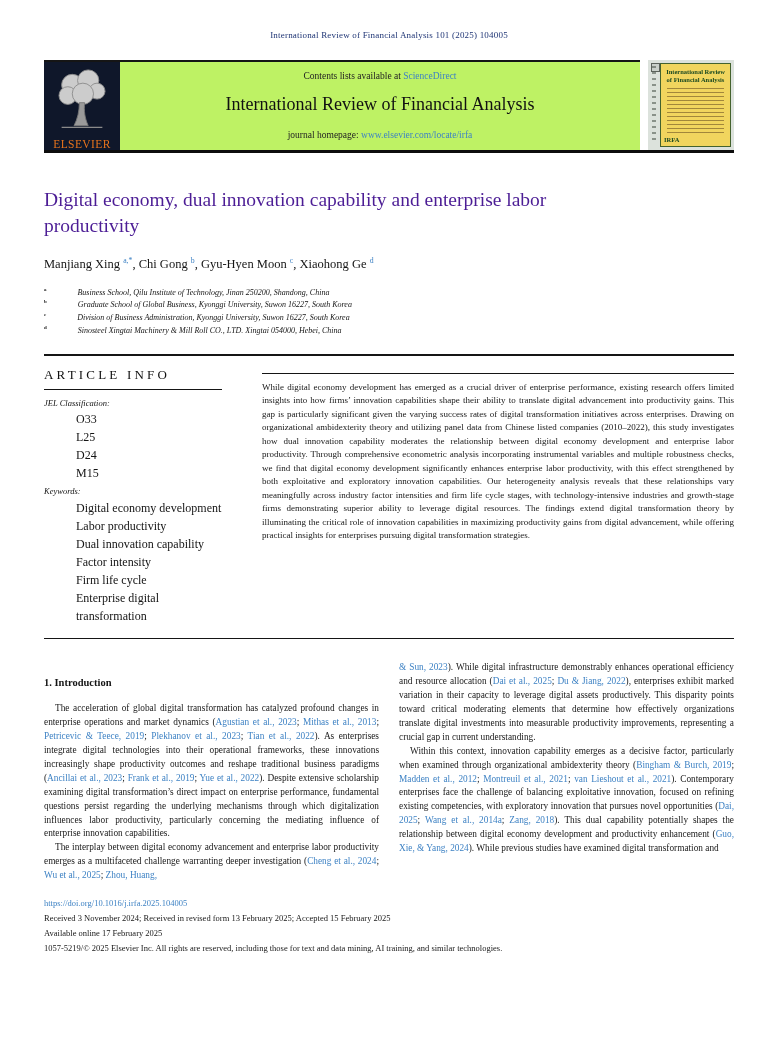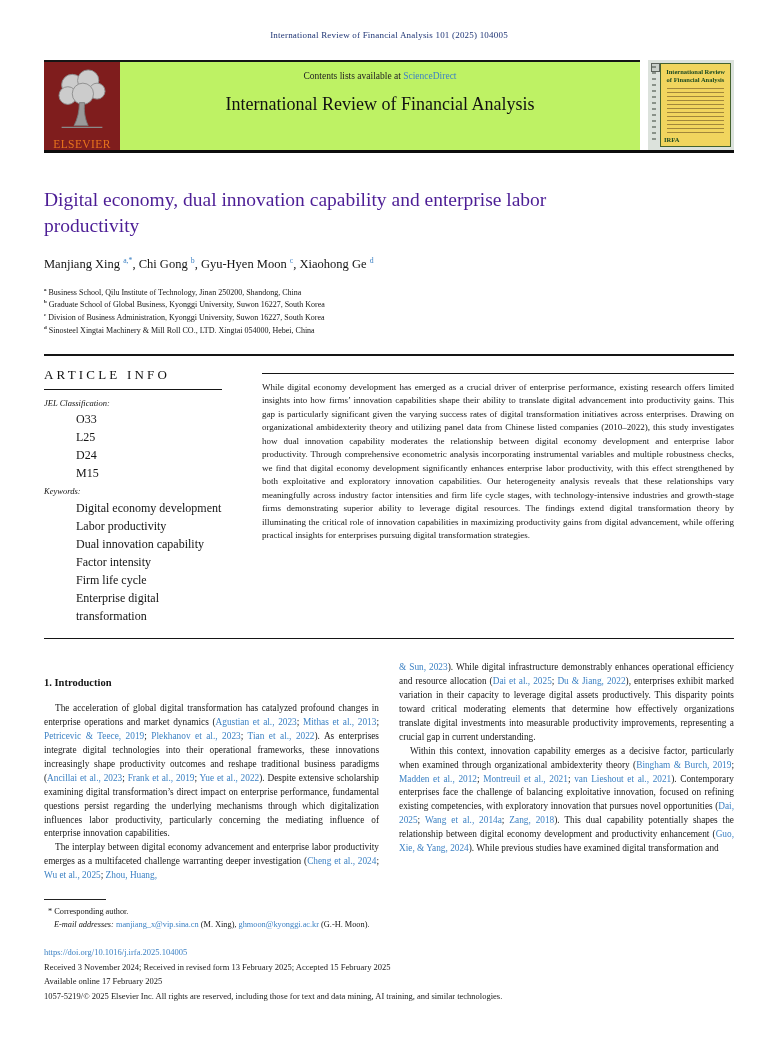--- a/index.html
+++ b/index.html
@@ -8,42 +8,42 @@
   .lnk{color:#3e82c4;cursor:pointer;}
   .it{font-style:italic;}
   sup{font-size:62%;line-height:0;}
 
   
   .running-head{padding-top:30px;text-align:center;font-size:9px;color:#1f3575;letter-spacing:.2px;}
 
   
   .masthead{margin:20px 44px 0 44px;display:flex;align-items:stretch;}
   .mh-main{flex:1;border-top:2px solid #151515;display:flex;}
-  .logo-col{width:76px;background:#7f1d1d;padding-top:5px;text-align:center;}
+  .logo-col{width:76px;background:#0f172a;padding-top:5px;text-align:center;}
   .els-word{color:#e8731c;font-size:11.5px;letter-spacing:.4px;margin-top:1px;}
   .band{flex:1;background:#bef264;text-align:center;padding:9px 8px 7px 8px;}
   .contents-line,.homepage-line{font-size:9.5px;color:#222;}
   .jtitle{font-size:18px;color:#111;margin:13px 0 15px 0;}
   .cover-col{width:86px;margin-left:8px;background:#dce2dc;position:relative;padding:3px 3px 3px 12px;box-sizing:border-box;}
   .spine{position:absolute;left:4px;top:6px;bottom:6px;width:4px;
          background:repeating-linear-gradient(to bottom,rgba(70,80,70,.55) 0 2px,rgba(0,0,0,0) 2px 6px);}
   .corner-glyph{position:absolute;left:3px;top:3px;width:7px;height:7px;border:1px solid #5a615a;background:#c9cfc9;}
   .cover{height:100%;box-sizing:border-box;background:#f1d55e;border:1px solid #44622e;display:flex;flex-direction:column;padding:4px 3px 3px 3px;}
   .cover-title{font-size:6.5px;font-weight:bold;color:#1c4a22;text-align:center;line-height:1.2;}
   .cover-toc{flex:1;margin:4px 3px 3px 3px;
          background:repeating-linear-gradient(to bottom,rgba(96,70,30,.55) 0 1px,rgba(0,0,0,0) 1px 4px);}
   .cover-irfa{font-size:6.5px;font-weight:bold;color:#1c4a22;}
   .thick-rule{margin:0 44px;border-top:3px solid #0d0d0d;}
 
   
   .title{margin:34px 44px 0 44px;max-width:524px;font-size:19.5px;font-weight:normal;line-height:1.35;color:#4c1d95;}
   .authors{margin:17px 44px 0 44px;font-size:12.5px;}
   .affils{margin:15px 44px 0 44px;}
   .affil{font-size:8px;line-height:1.6;}
-  .affil-text{}
+  .affil-text{font-style:italic;margin-left:29px;}
   .affil-sup{font-weight:bold;}
 
   .rule-2{margin:16px 44px 0 44px;border-top:2px solid #151515;}
   .rule-1{margin:13px 44px 0 44px;border-top:1.3px solid #151515;}
 
   
   .info-abs{margin:11px 44px 0 44px;display:flex;}
   .info-col{width:178px;flex:0 0 178px;}
   .abs-col{flex:1;margin-left:40px;}
   .sec-head{font-size:13px;letter-spacing:3.2px;color:#111;}
@@ -91,20 +91,21 @@
             <circle cx="36" cy="30" r="12"></circle>
           </g>
           <path d="M32 40 C32 50 30 58 26 66 L42 66 C38 57 37 49 38 40 Z" fill="#9a9a9a" stroke="#777777" stroke-width="1"></path>
           <line x1="12" y1="68" x2="58" y2="68" stroke="#8a8a8a" stroke-width="1.5"></line>
         </svg>
         <div class="els-word">ELSEVIER</div>
       </div>
       <div class="band">
         <div class="contents-line"><span>Contents lists available at </span><span class="lnk">ScienceDirect</span></div>
         <div class="jtitle">International Review of Financial Analysis</div>
+        <div class="homepage-line"><span>journal homepage: </span><span class="lnk">www.elsevier.com/locate/irfa</span></div>
       </div>
     </div>
     <div class="cover-col">
       <div class="corner-glyph"></div>
       <div class="spine"></div>
       <div class="cover">
         <div class="cover-title">International Review of Financial Analysis</div>
         <div class="cover-toc"></div>
         <div class="cover-irfa">IRFA</div>
       </div>
@@ -165,25 +166,20 @@
       <h2>1. Introduction</h2>
       <p class="indent"><span>The acceleration of global digital transformation has catalyzed profound changes in enterprise operations and market dynamics (</span><span class="lnk">Agustian et al., 2023</span><span>; </span><span class="lnk">Mithas et al., 2013</span><span>; </span><span class="lnk">Petricevic &amp; Teece, 2019</span><span>; </span><span class="lnk">Plekhanov et al., 2023</span><span>; </span><span class="lnk">Tian et al., 2022</span><span>). As enterprises integrate digital technologies into their operational frameworks, these innovations increasingly shape productivity outcomes and reshape traditional business paradigms (</span><span class="lnk">Ancillai et al., 2023</span><span>; </span><span class="lnk">Frank et al., 2019</span><span>; </span><span class="lnk">Yue et al., 2022</span><span>). Despite extensive scholarship examining digital transformation’s direct impact on enterprise performance, fundamental questions persist regarding the underlying mechanisms through which digitalization influences labor productivity, particularly concerning the mediating influence of enterprise innovation capabilities.</span></p>
       <p class="indent"><span>The interplay between digital economy advancement and enterprise labor productivity emerges as a multifaceted challenge warranting deeper investigation (</span><span class="lnk">Cheng et al., 2024</span><span>; </span><span class="lnk">Wu et al., 2025</span><span>; </span><span class="lnk">Zhou, Huang,</span></p>
     </div>
     <div class="col">
       <p><span class="lnk">&amp; Sun, 2023</span><span>). While digital infrastructure demonstrably enhances operational efficiency and resource allocation (</span><span class="lnk">Dai et al., 2025</span><span>; </span><span class="lnk">Du &amp; Jiang, 2022</span><span>), enterprises exhibit marked variation in their capacity to leverage digital assets productively. This disparity points toward critical moderating elements that determine how effectively organizations translate digital investments into measurable productivity improvements, representing a crucial gap in current understanding.</span></p>
       <p class="indent"><span>Within this context, innovation capability emerges as a decisive factor, particularly when examined through organizational ambidexterity theory (</span><span class="lnk">Bingham &amp; Burch, 2019</span><span>; </span><span class="lnk">Madden et al., 2012</span><span>; </span><span class="lnk">Montreuil et al., 2021</span><span>; </span><span class="lnk">van Lieshout et al., 2021</span><span>). Contemporary enterprises face the challenge of balancing exploitative innovation, focused on refining existing competencies, with exploratory innovation that pursues novel opportunities (</span><span class="lnk">Dai, 2025</span><span>; </span><span class="lnk">Wang et al., 2014a</span><span>; </span><span class="lnk">Zang, 2018</span><span>). This dual capability potentially shapes the relationship between digital economy development and productivity enhancement (</span><span class="lnk">Guo, Xie, &amp; Yang, 2024</span><span>). While previous studies have examined digital transformation and</span></p>
     </div>
   </div>
 
-  <div class="footnote">
-    <div class="fn-rule"></div>
-    <div class="fn-line fn-star">* Corresponding author.</div>
-    <div class="fn-line fn-email"><span class="it">E-mail addresses: </span><span class="lnk">manjiang_x@vip.sina.cn</span><span> (M. Xing), </span><span class="lnk">ghmoon@kyonggi.ac.kr</span><span> (G.-H. Moon).</span></div>
-  </div>
 
   <div class="footer">
     <span class="lnk doi">https://doi.org/10.1016/j.irfa.2025.104005</span>
     <div>Received 3 November 2024; Received in revised form 13 February 2025; Accepted 15 February 2025</div>
     <div>Available online 17 February 2025</div>
     <div>1057-5219/© 2025 Elsevier Inc. All rights are reserved, including those for text and data mining, AI training, and similar technologies.</div>
   </div>
 
 </div>
 

